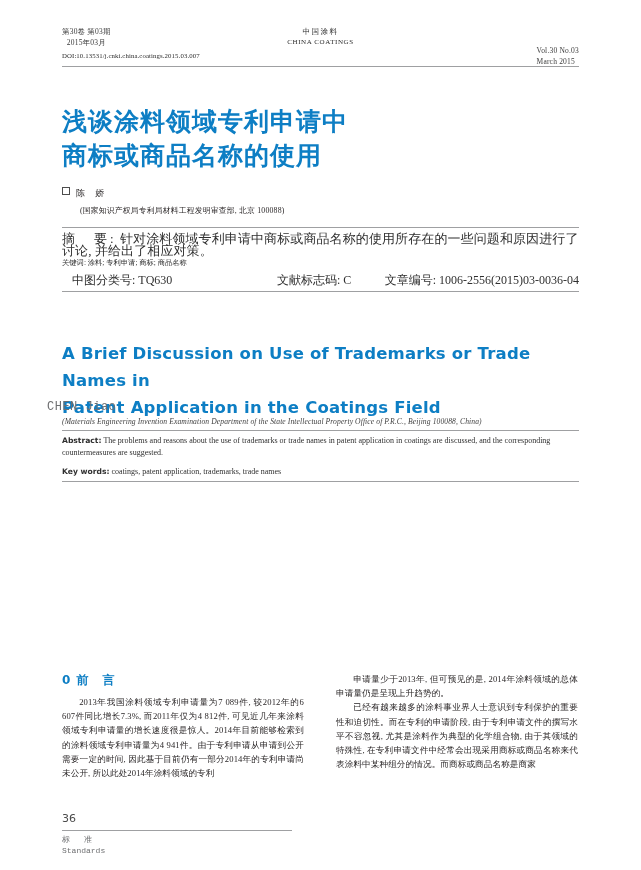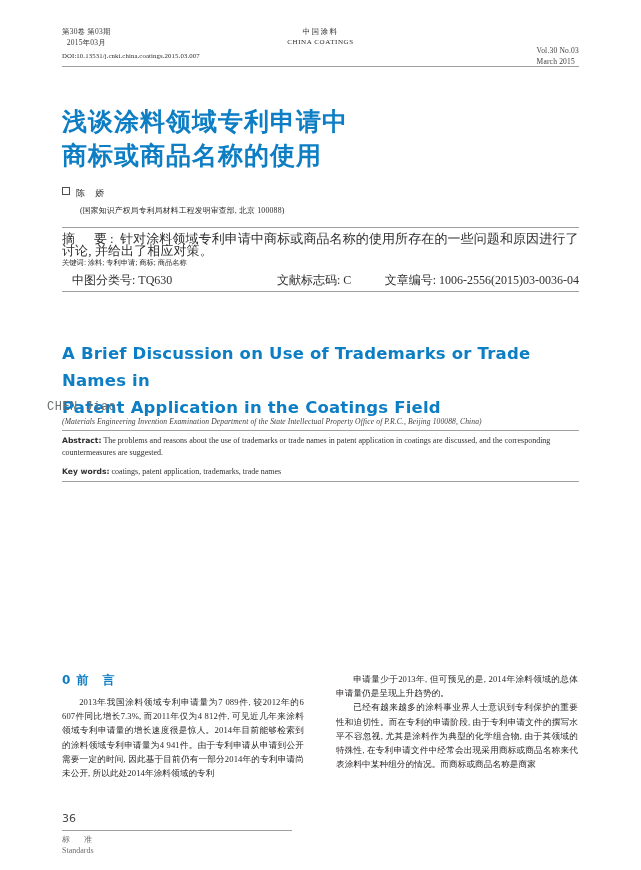--- a/index.html
+++ b/index.html
@@ -298,21 +298,21 @@
     font-size: 8px;
     color: #6d6e70;
     letter-spacing: 3px;
   }
   .foot-en {
     position: absolute;
     left: 62px;
     top: 846px;
     font-size: 8px;
     color: #6d6e70;
-    font-family: Liberation Serif, serif;
+    font-family: Liberation Mono, monospace;
   }
 </style>
 </head>
 <body>
 
 <div class="page">
 
   <div class="runhead">
     <div class="col-left">
       <div>第30卷  第03期</div>

